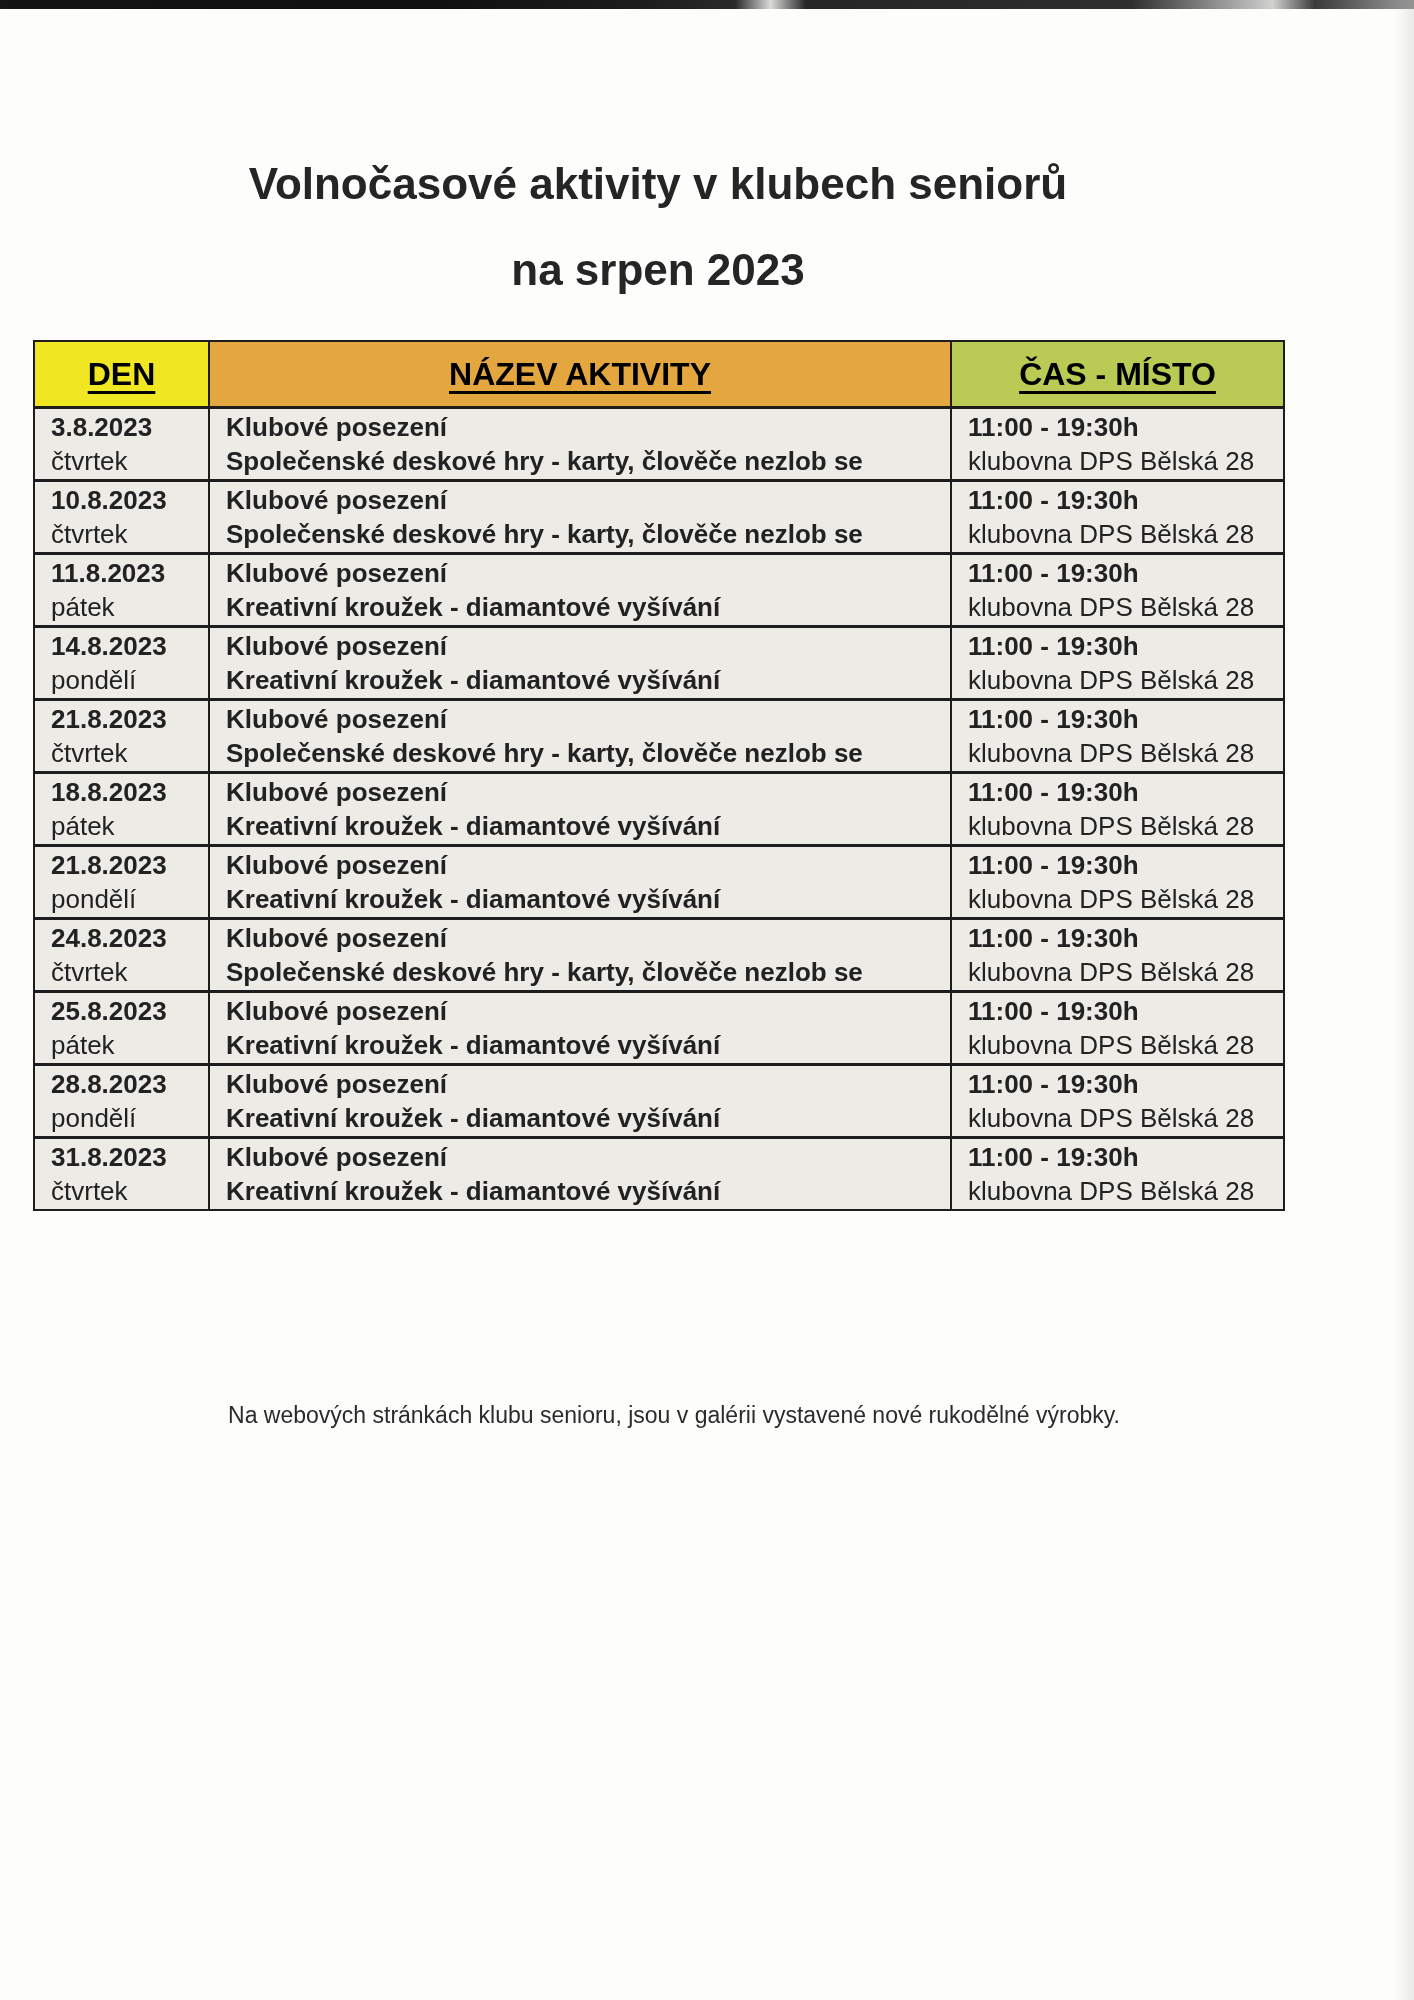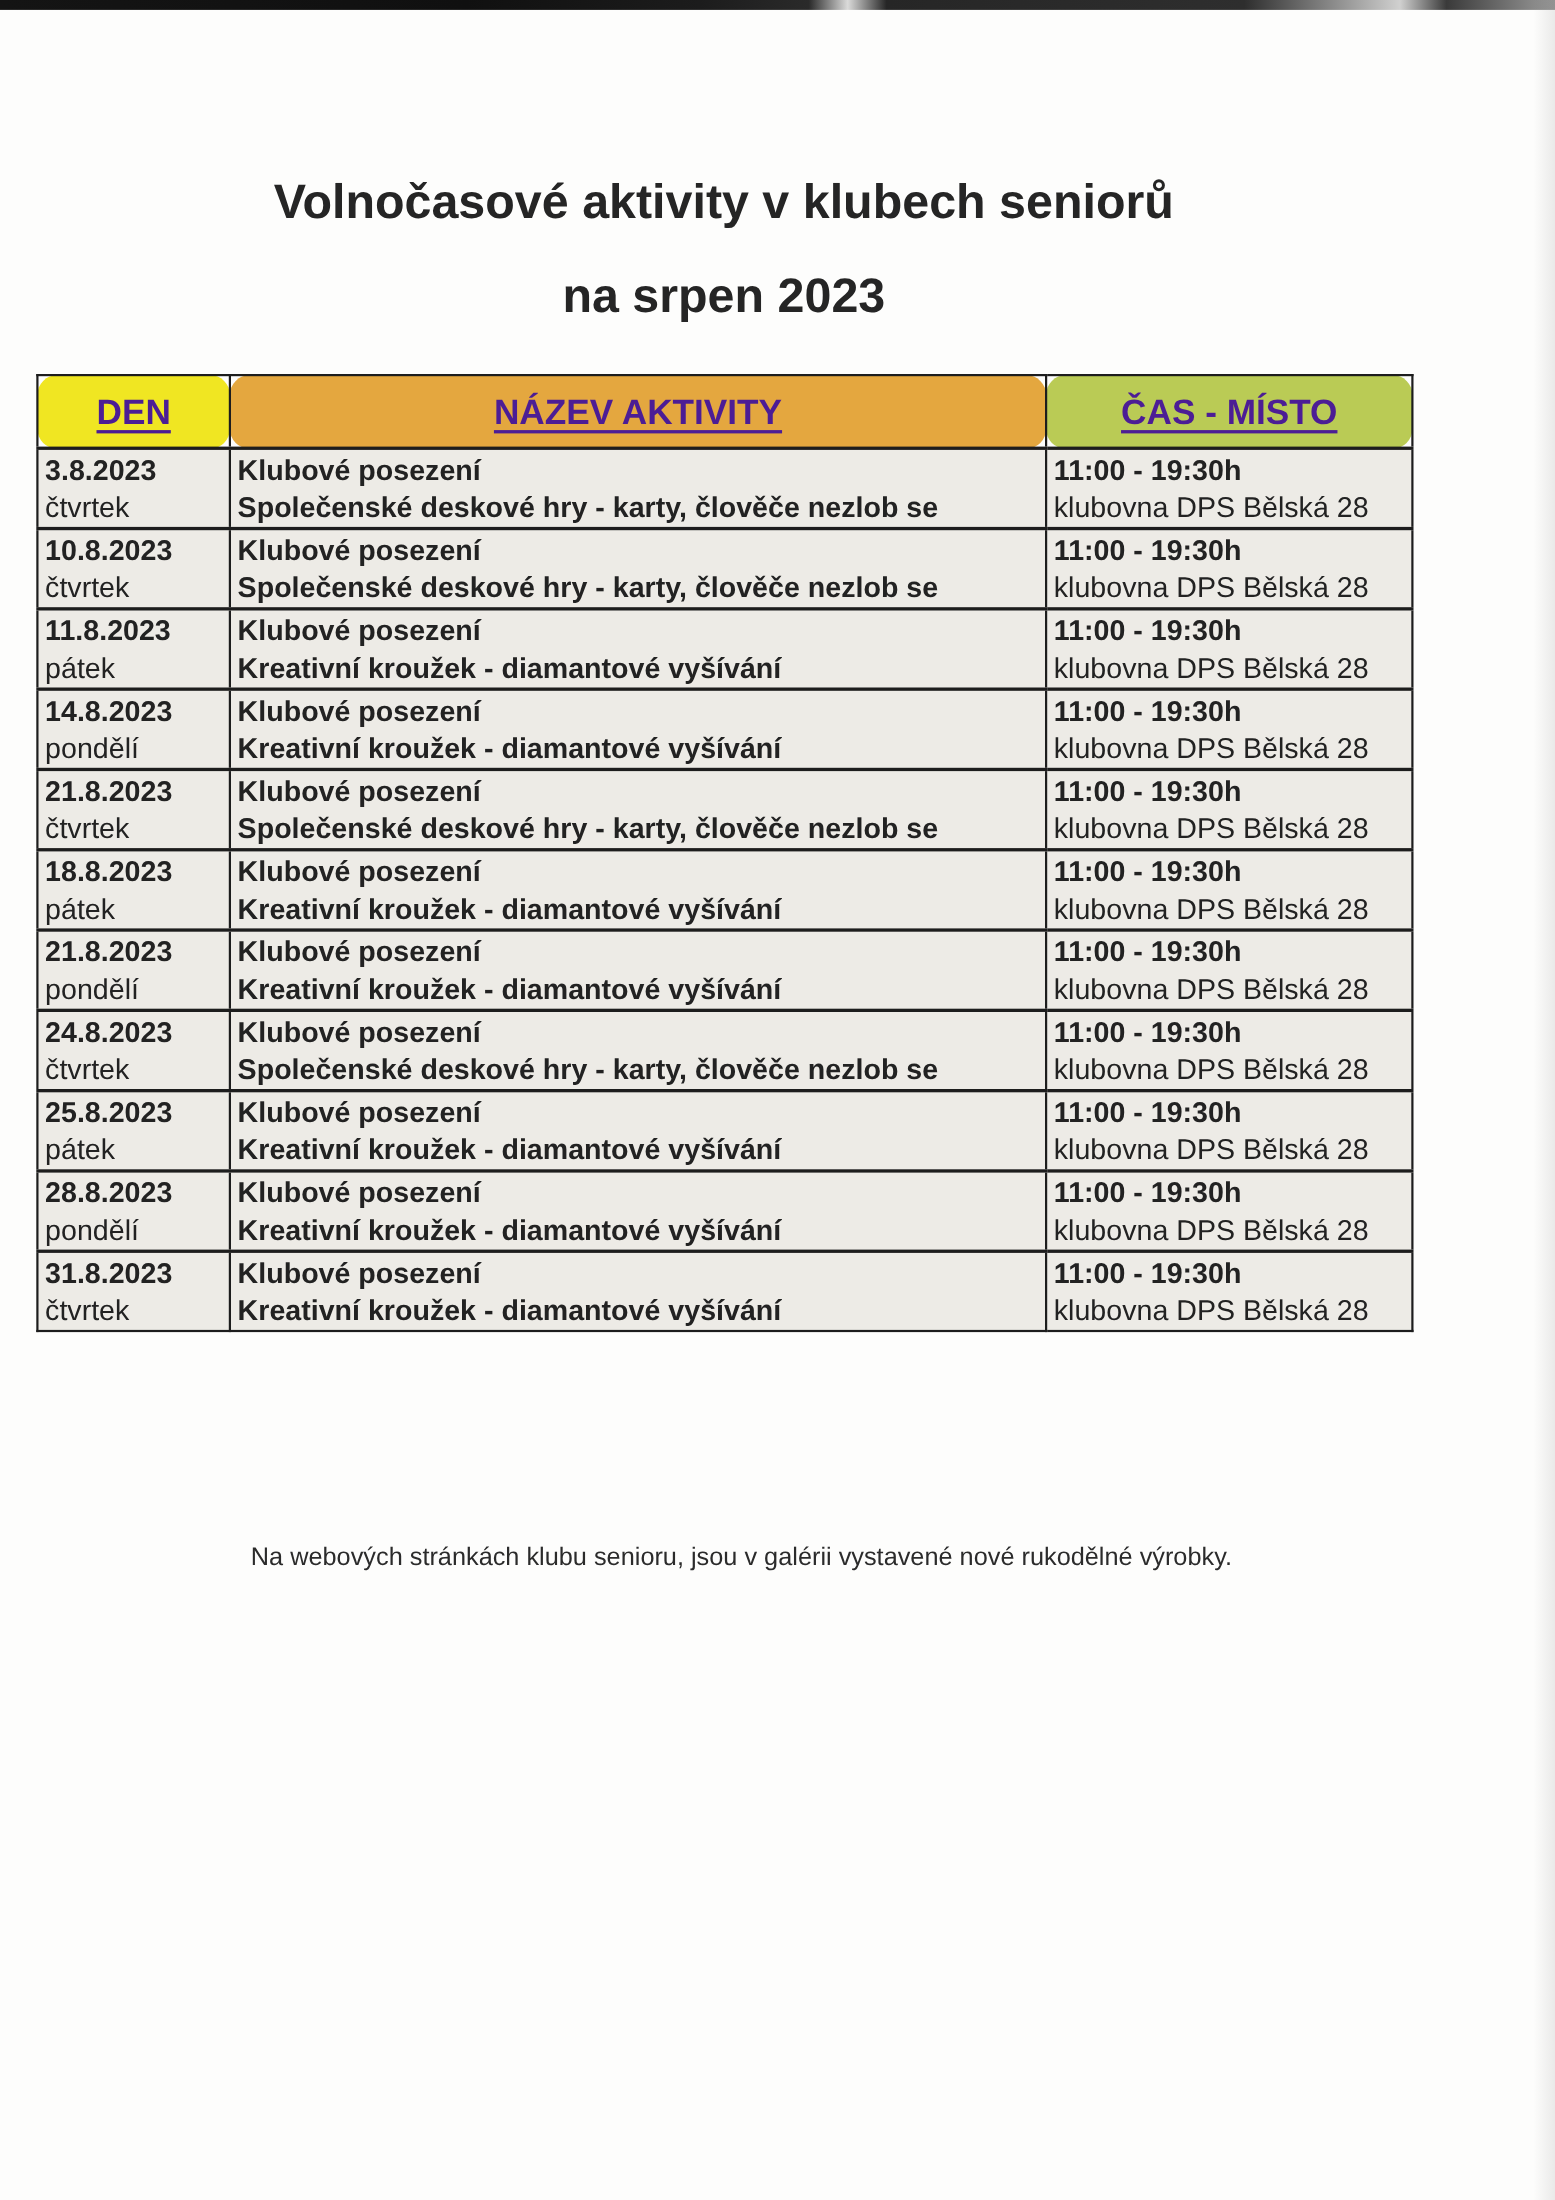--- a/index.html
+++ b/index.html
@@ -69,41 +69,40 @@
     vertical-align: middle;
   }
   .activities-table thead th {
     height: 64px;
     font-size: 32px;
     font-weight: bold;
     text-align: center;
     text-decoration: underline;
     text-decoration-thickness: 3px;
     text-underline-offset: 6px;
-    color: #4c1d95;
+    color: #000000;
     border-bottom-width: 3px;
-    border-radius: 18px;
   }
   th.h-den  { background: var(--header-yellow, #f0e622); }
   th.h-act  { background: var(--header-orange, #e4a73f); }
   th.h-time { background: var(--header-green, #bacb55); }
 
   .activities-table tbody td {
     height: 70px;
     border-top-width: 3px;
     background: var(--cell-bg, #edebe6);
   }
   td.d-den { background: var(--day-yellow, #f4f28c); }
 
   .cell-stack {
     display: flex;
     flex-direction: column;
     justify-content: space-between;
     height: 64px;
-    padding: 2px 8px 2px 6px;
+    padding: 2px 8px 2px 16px;
   }
   .l1, .l2 {
     font-size: 26px;
     line-height: 30px;
     white-space: nowrap;
     overflow: hidden;
   }
   .bold { font-weight: bold; }
 
   

